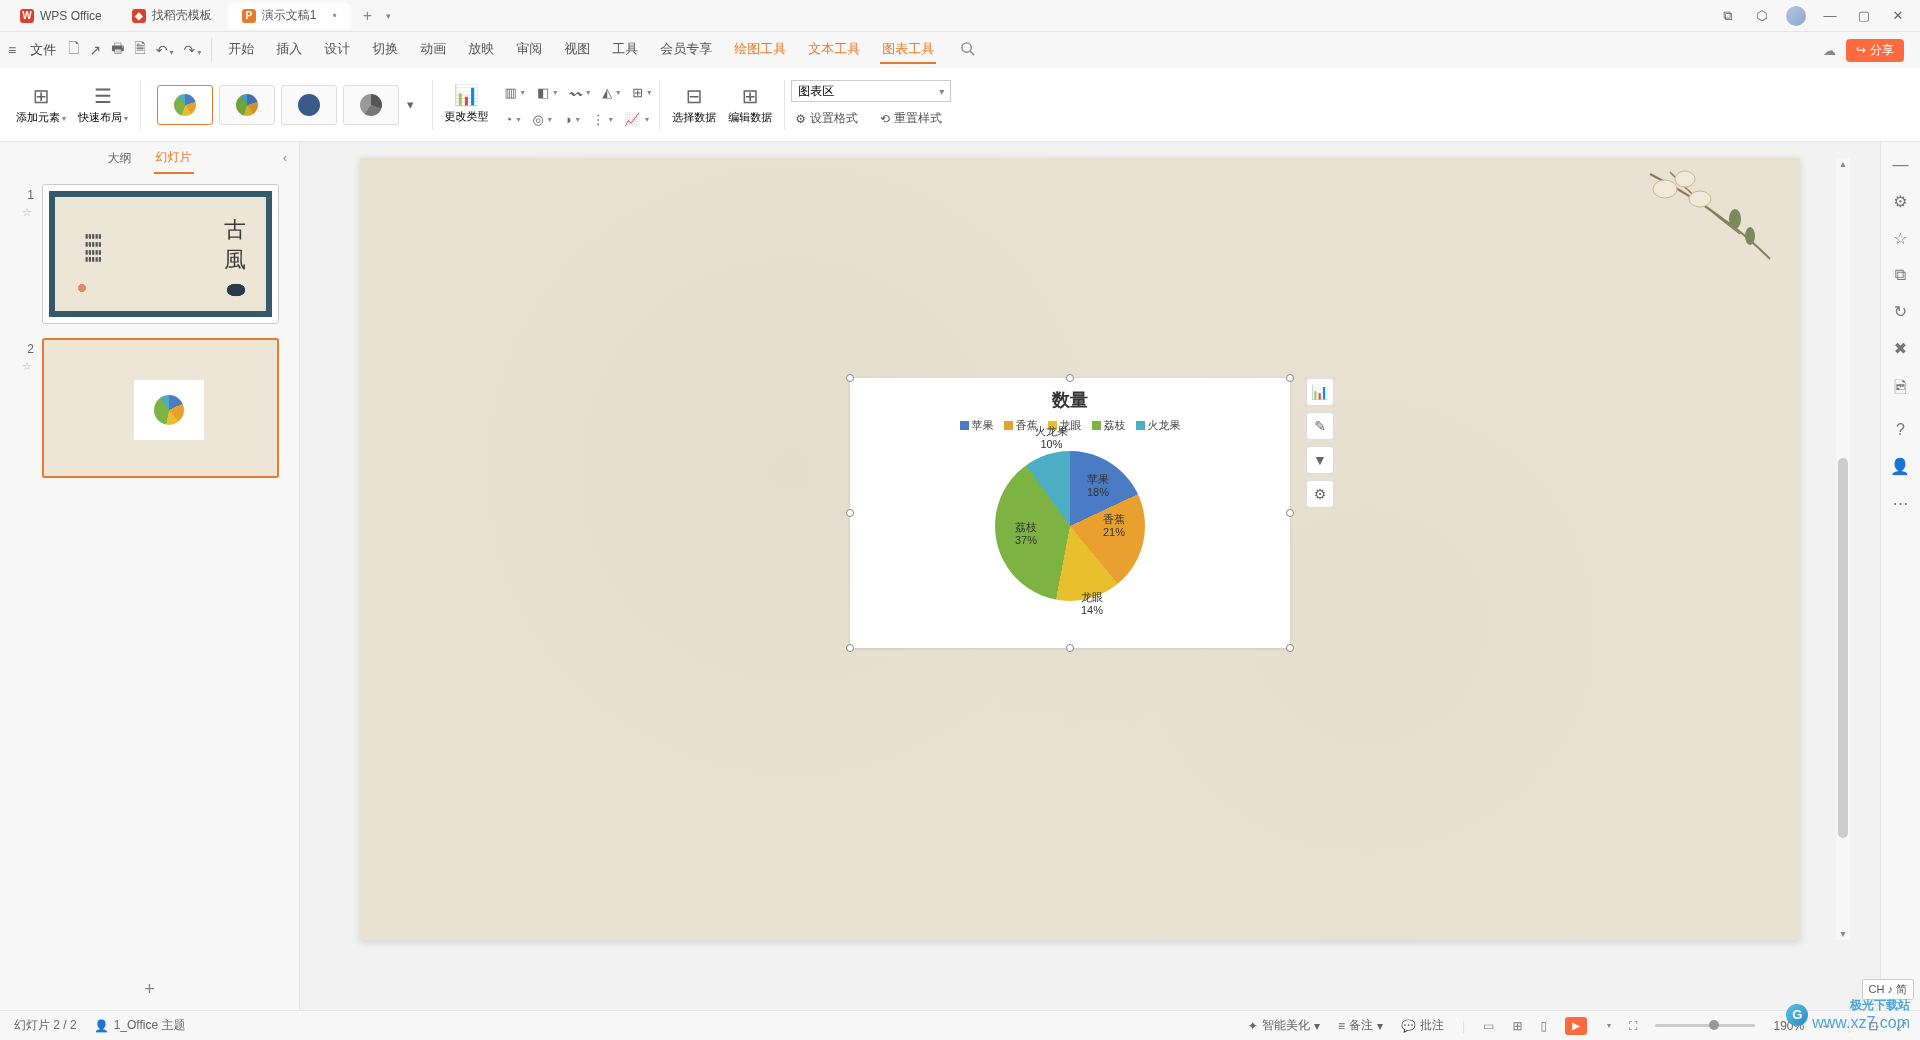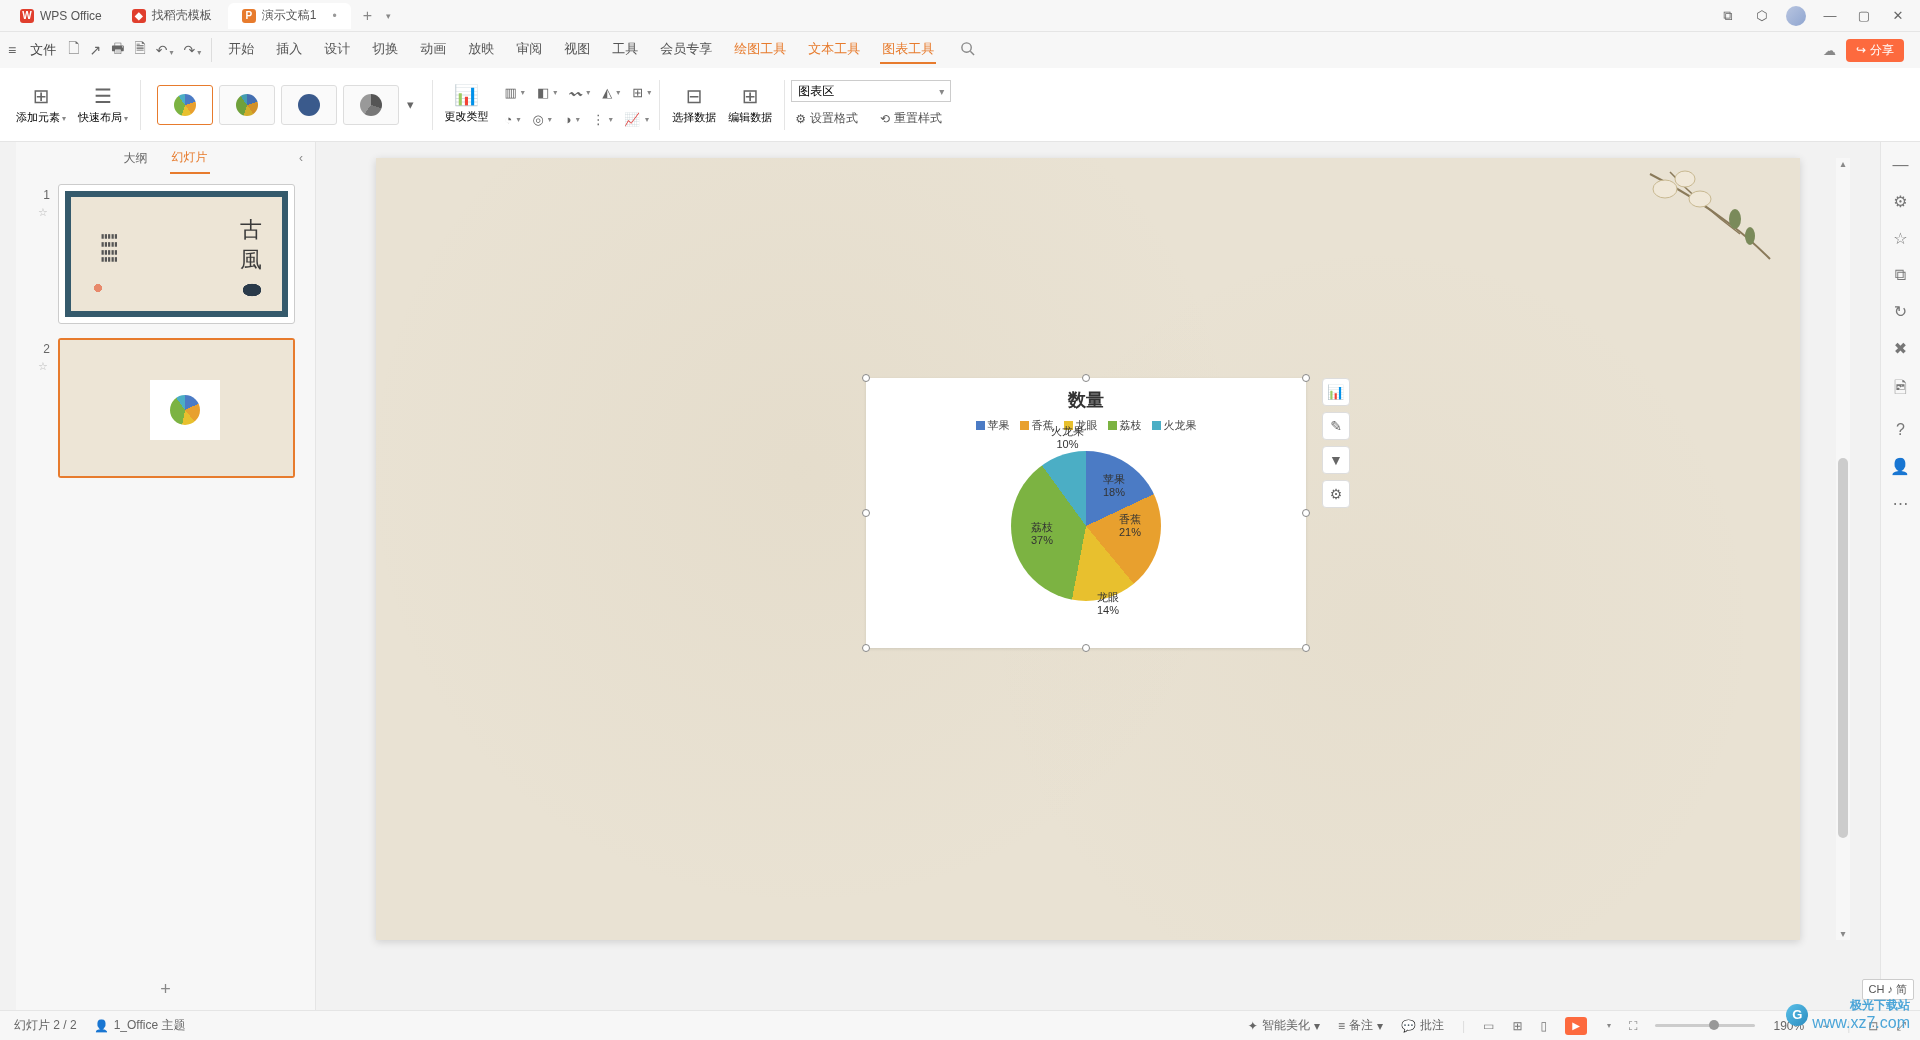--- a/index.html
+++ b/index.html
@@ -43,21 +43,21 @@
 .rb-label { font-size: 11px;}
 .rb-drop { font-size: 8px; color: #888; margin-left: 2px;}
 .chart-style { width: 56px; height: 40px; border: 1px solid #ddd; border-radius: 3px; background: #fafafa; display: flex; align-items: center; justify-content: center; cursor: pointer;}
 .chart-style.sel { border-color: #e77b2d; background:#fff;}
 .mini-pie { width: 22px; height: 22px; border-radius: 50%; background: conic-gradient(#4b7bc5 0 20%, #e8a02e 20% 40%, #e8c02e 40% 55%, #7cb342 55% 90%, #4baec5 90% 100%);}
 .rb-small { display:flex; align-items:center; gap:2px; cursor:pointer; padding:2px; color:#666; font-size:13px;}
 .chart-select { border: 1px solid #ccc; background:#fff; width:160px; height:22px; font-size:12px; padding:0 6px; display:flex; align-items:center; justify-content:space-between; cursor:pointer;}
 .rb-textbtn { display:flex; align-items:center; gap:4px; font-size:12px; color:#555; cursor:pointer; padding:2px 4px;}
 
 
-.main { position: absolute; top: 142px; bottom: 30px; left: 0; right: 0; display: flex; padding-left: 16px;}
+.main { position: absolute; top: 142px; bottom: 30px; left: 0; right: 0; display: flex;}
 .left-panel { width: 300px; background: #f7f7f7; border-right: 1px solid #e5e5e5; display:flex; flex-direction:column;}
 .lp-tabs { height: 32px; display: flex; align-items: center; justify-content: center; gap: 20px; font-size: 12px; color:#666; position:relative;}
 .lp-tab { cursor:pointer; padding:6px 2px;}
 .lp-tab.active { color: #e77b2d; border-bottom: 2px solid #e77b2d;}
 .lp-collapse { position: absolute; right: 12px; color:#888; cursor:pointer; font-size:12px;}
 .thumbs { flex:1; overflow:auto; padding: 10px 20px;}
 .thumb-row { display:flex; align-items:flex-start; gap:8px; margin-bottom:14px;}
 .thumb-num { width:14px; text-align:right; font-size:12px; color:#666; padding-top:4px;}
 .thumb-star { font-size:11px; color:#bbb; cursor:pointer; margin-top:4px;}
 .thumb { width: 248px; height: 140px; background:#fff; border:1px solid #ccc; border-radius:3px; cursor:pointer; position:relative; overflow:hidden;}

